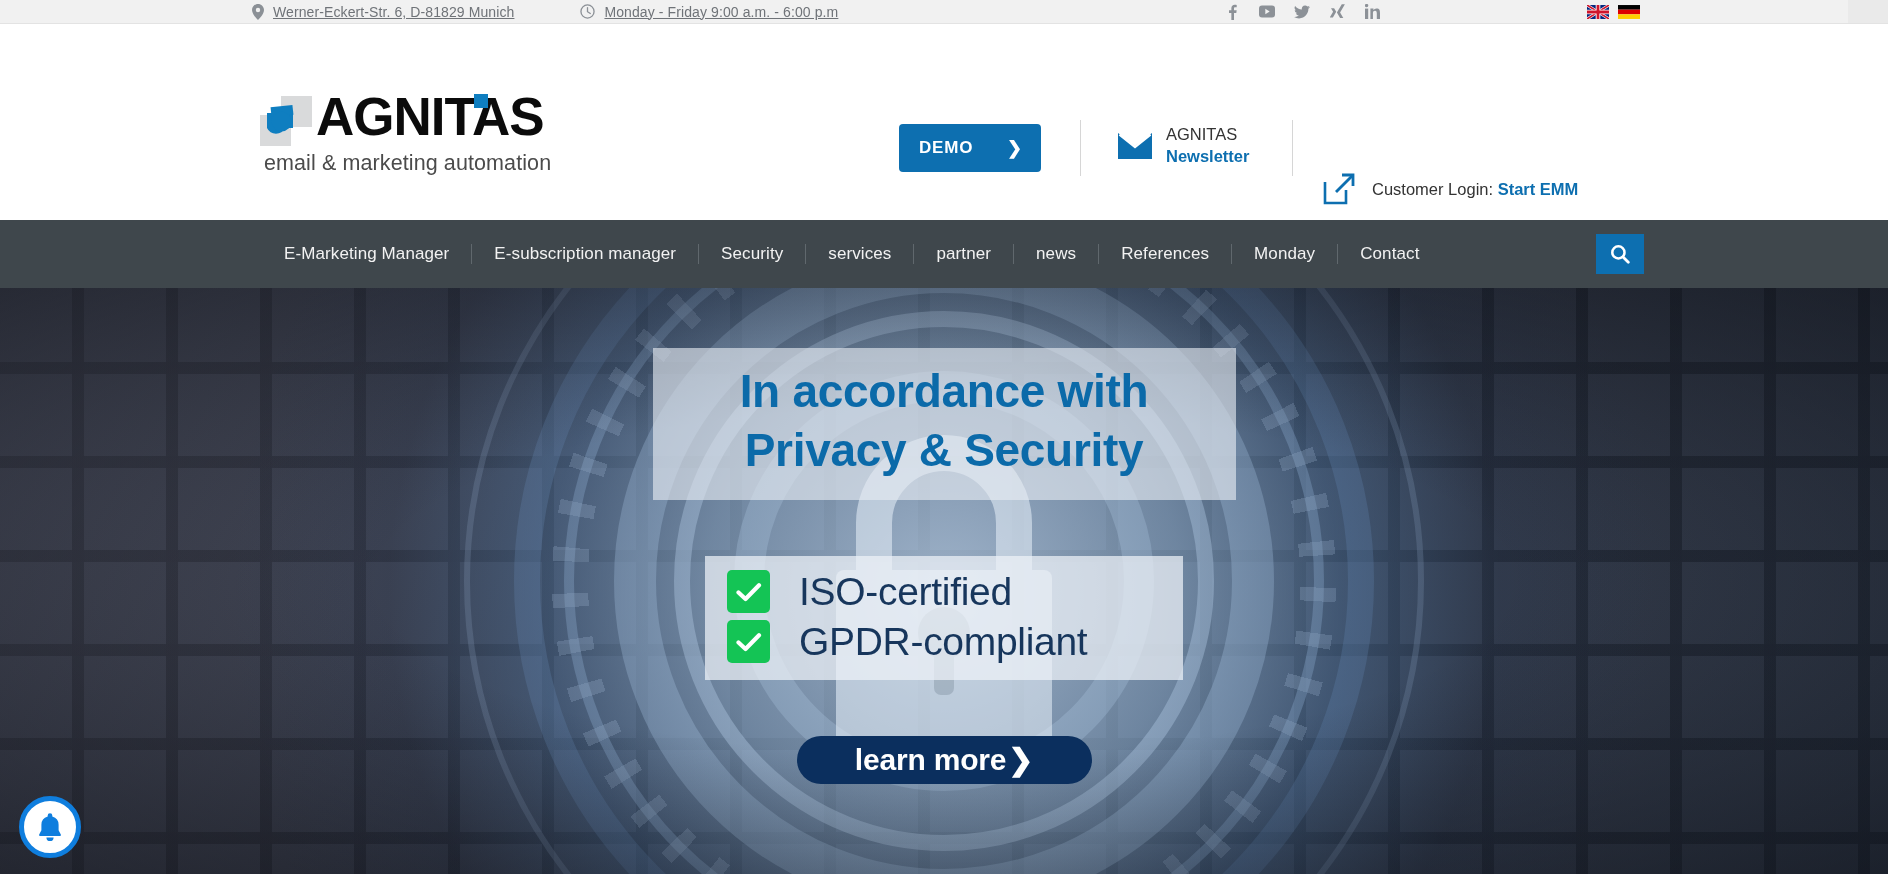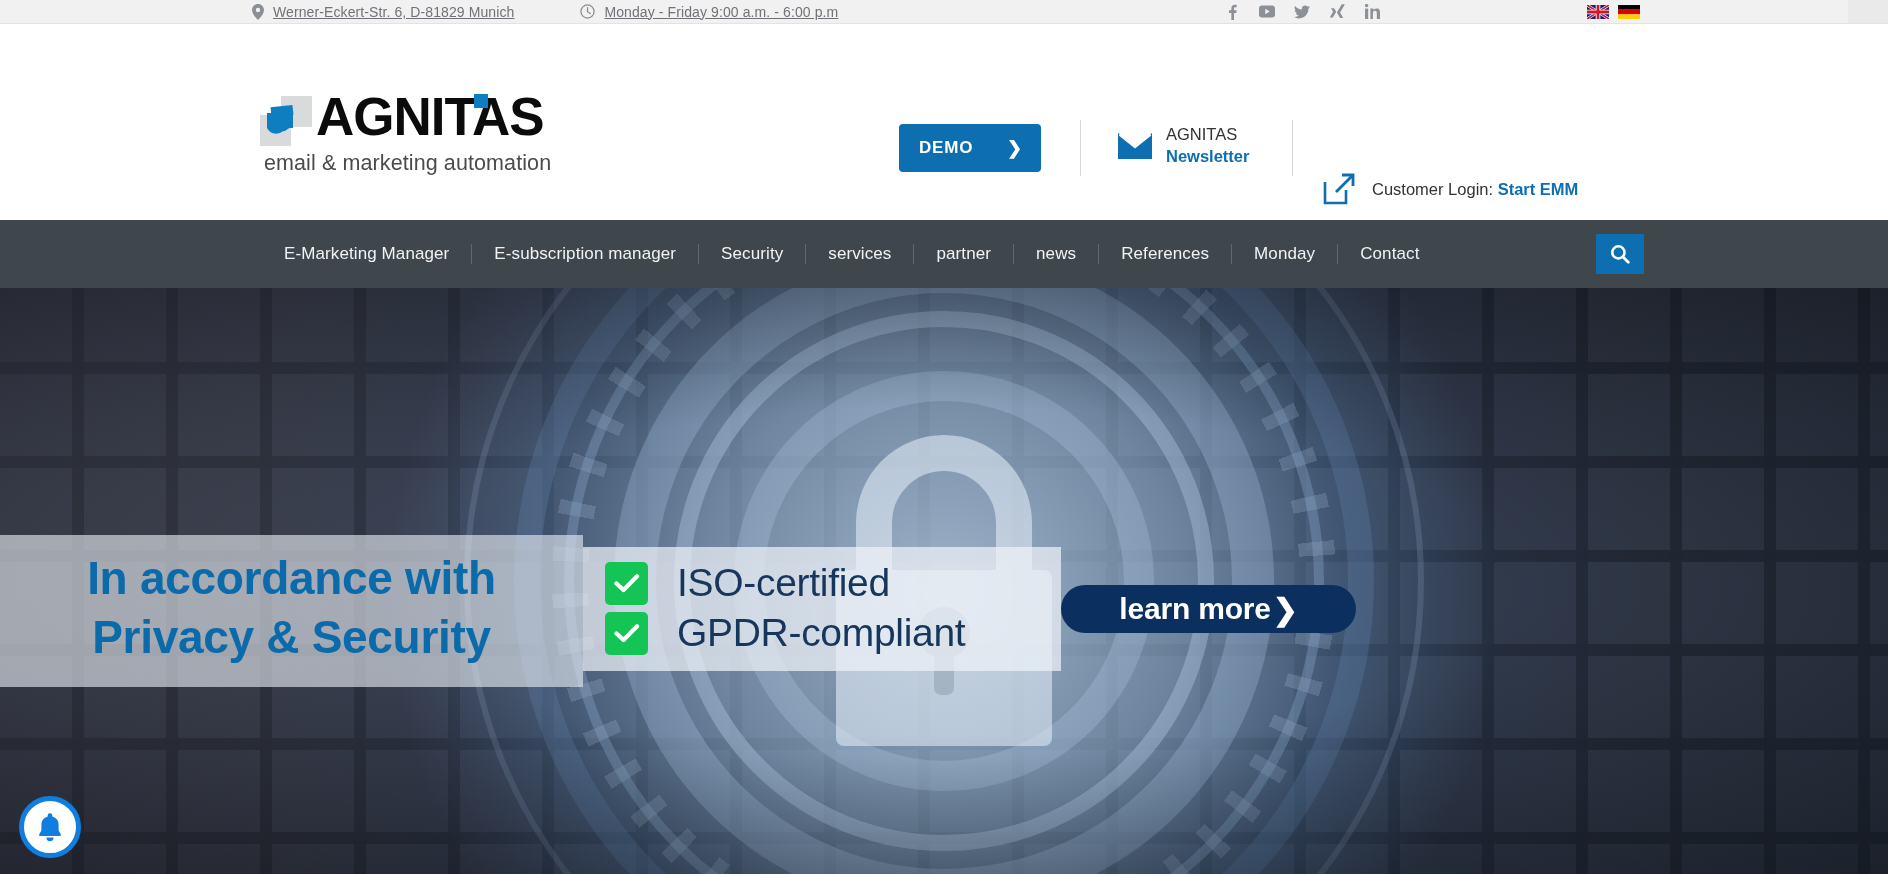--- a/index.html
+++ b/index.html
@@ -254,20 +254,21 @@
   }
   .hero-vig {
     position: absolute; inset: 0;
     background: radial-gradient(ellipse at 50% 50%, rgba(0,0,0,0) 42%, rgba(10,12,18,.55) 100%);
   }
 
   .hero-content {
     position: absolute;
     inset: 0;
     display: flex;
+    flex-direction: column;
     align-items: center;
   }
   .headline {
     margin-top: 60px;
     background: rgba(232,238,244,.62);
     padding: 14px 38px 20px 38px;
     text-align: center;
     width: 583px;
   }
   .headline div {

